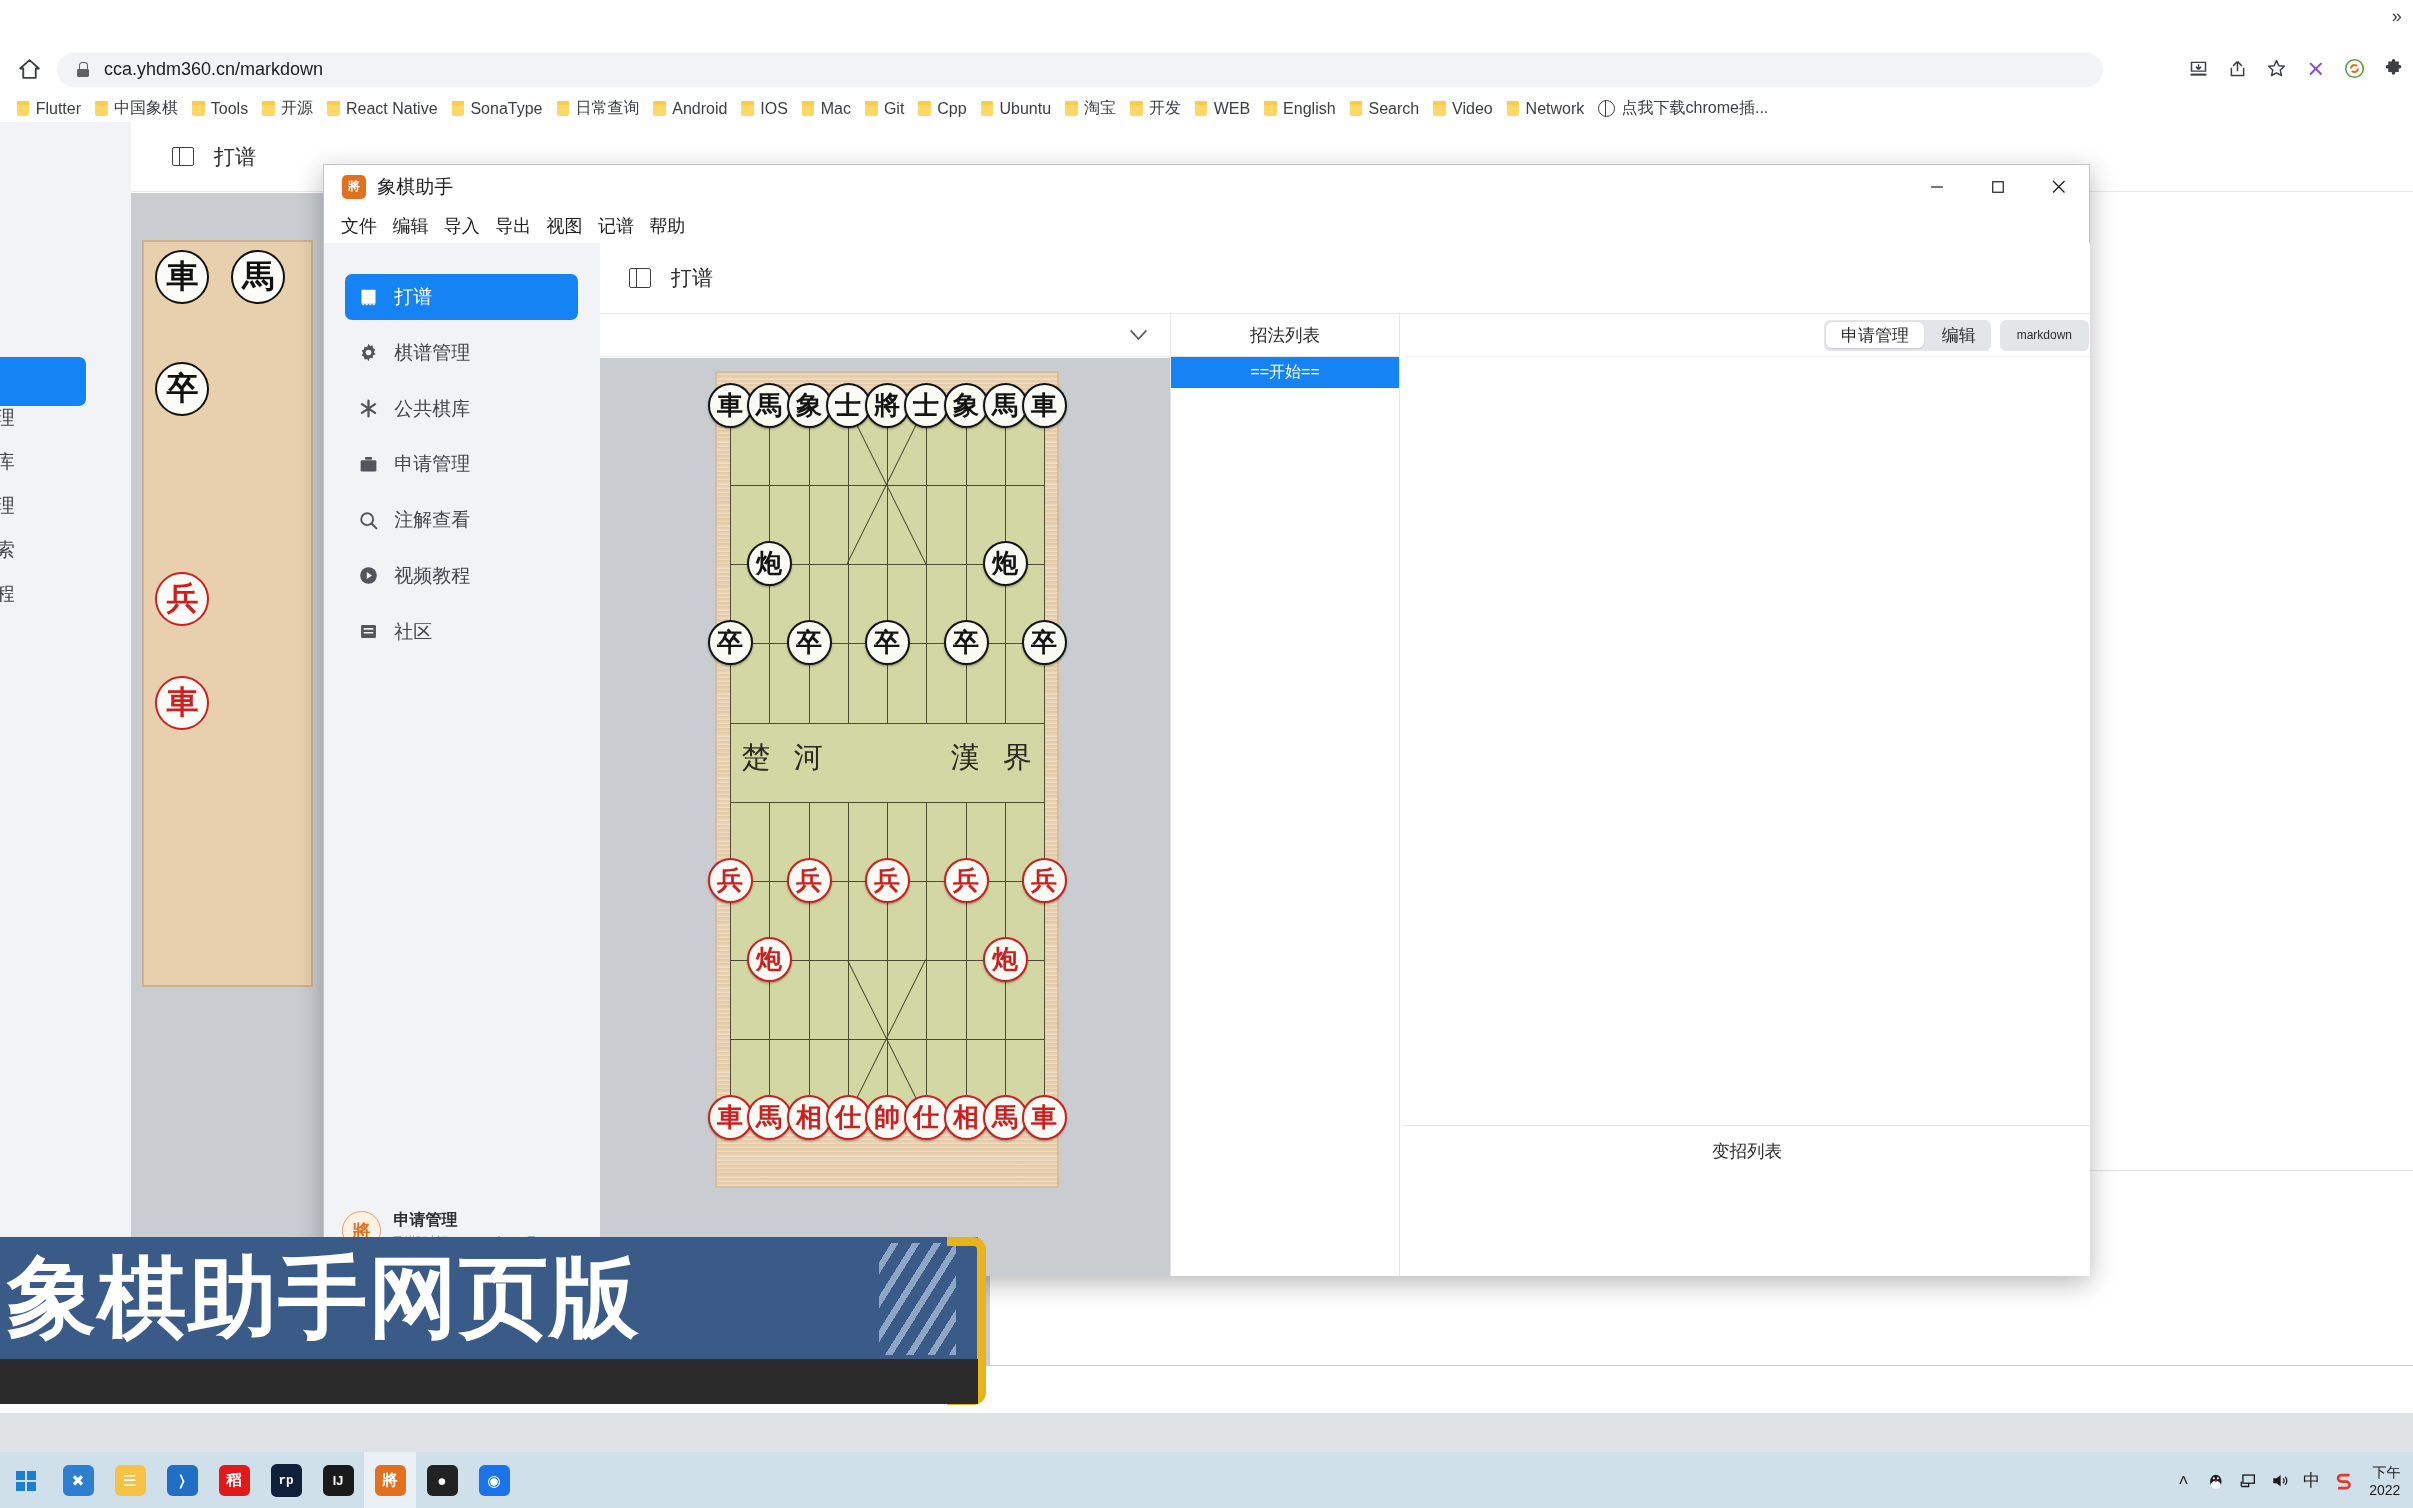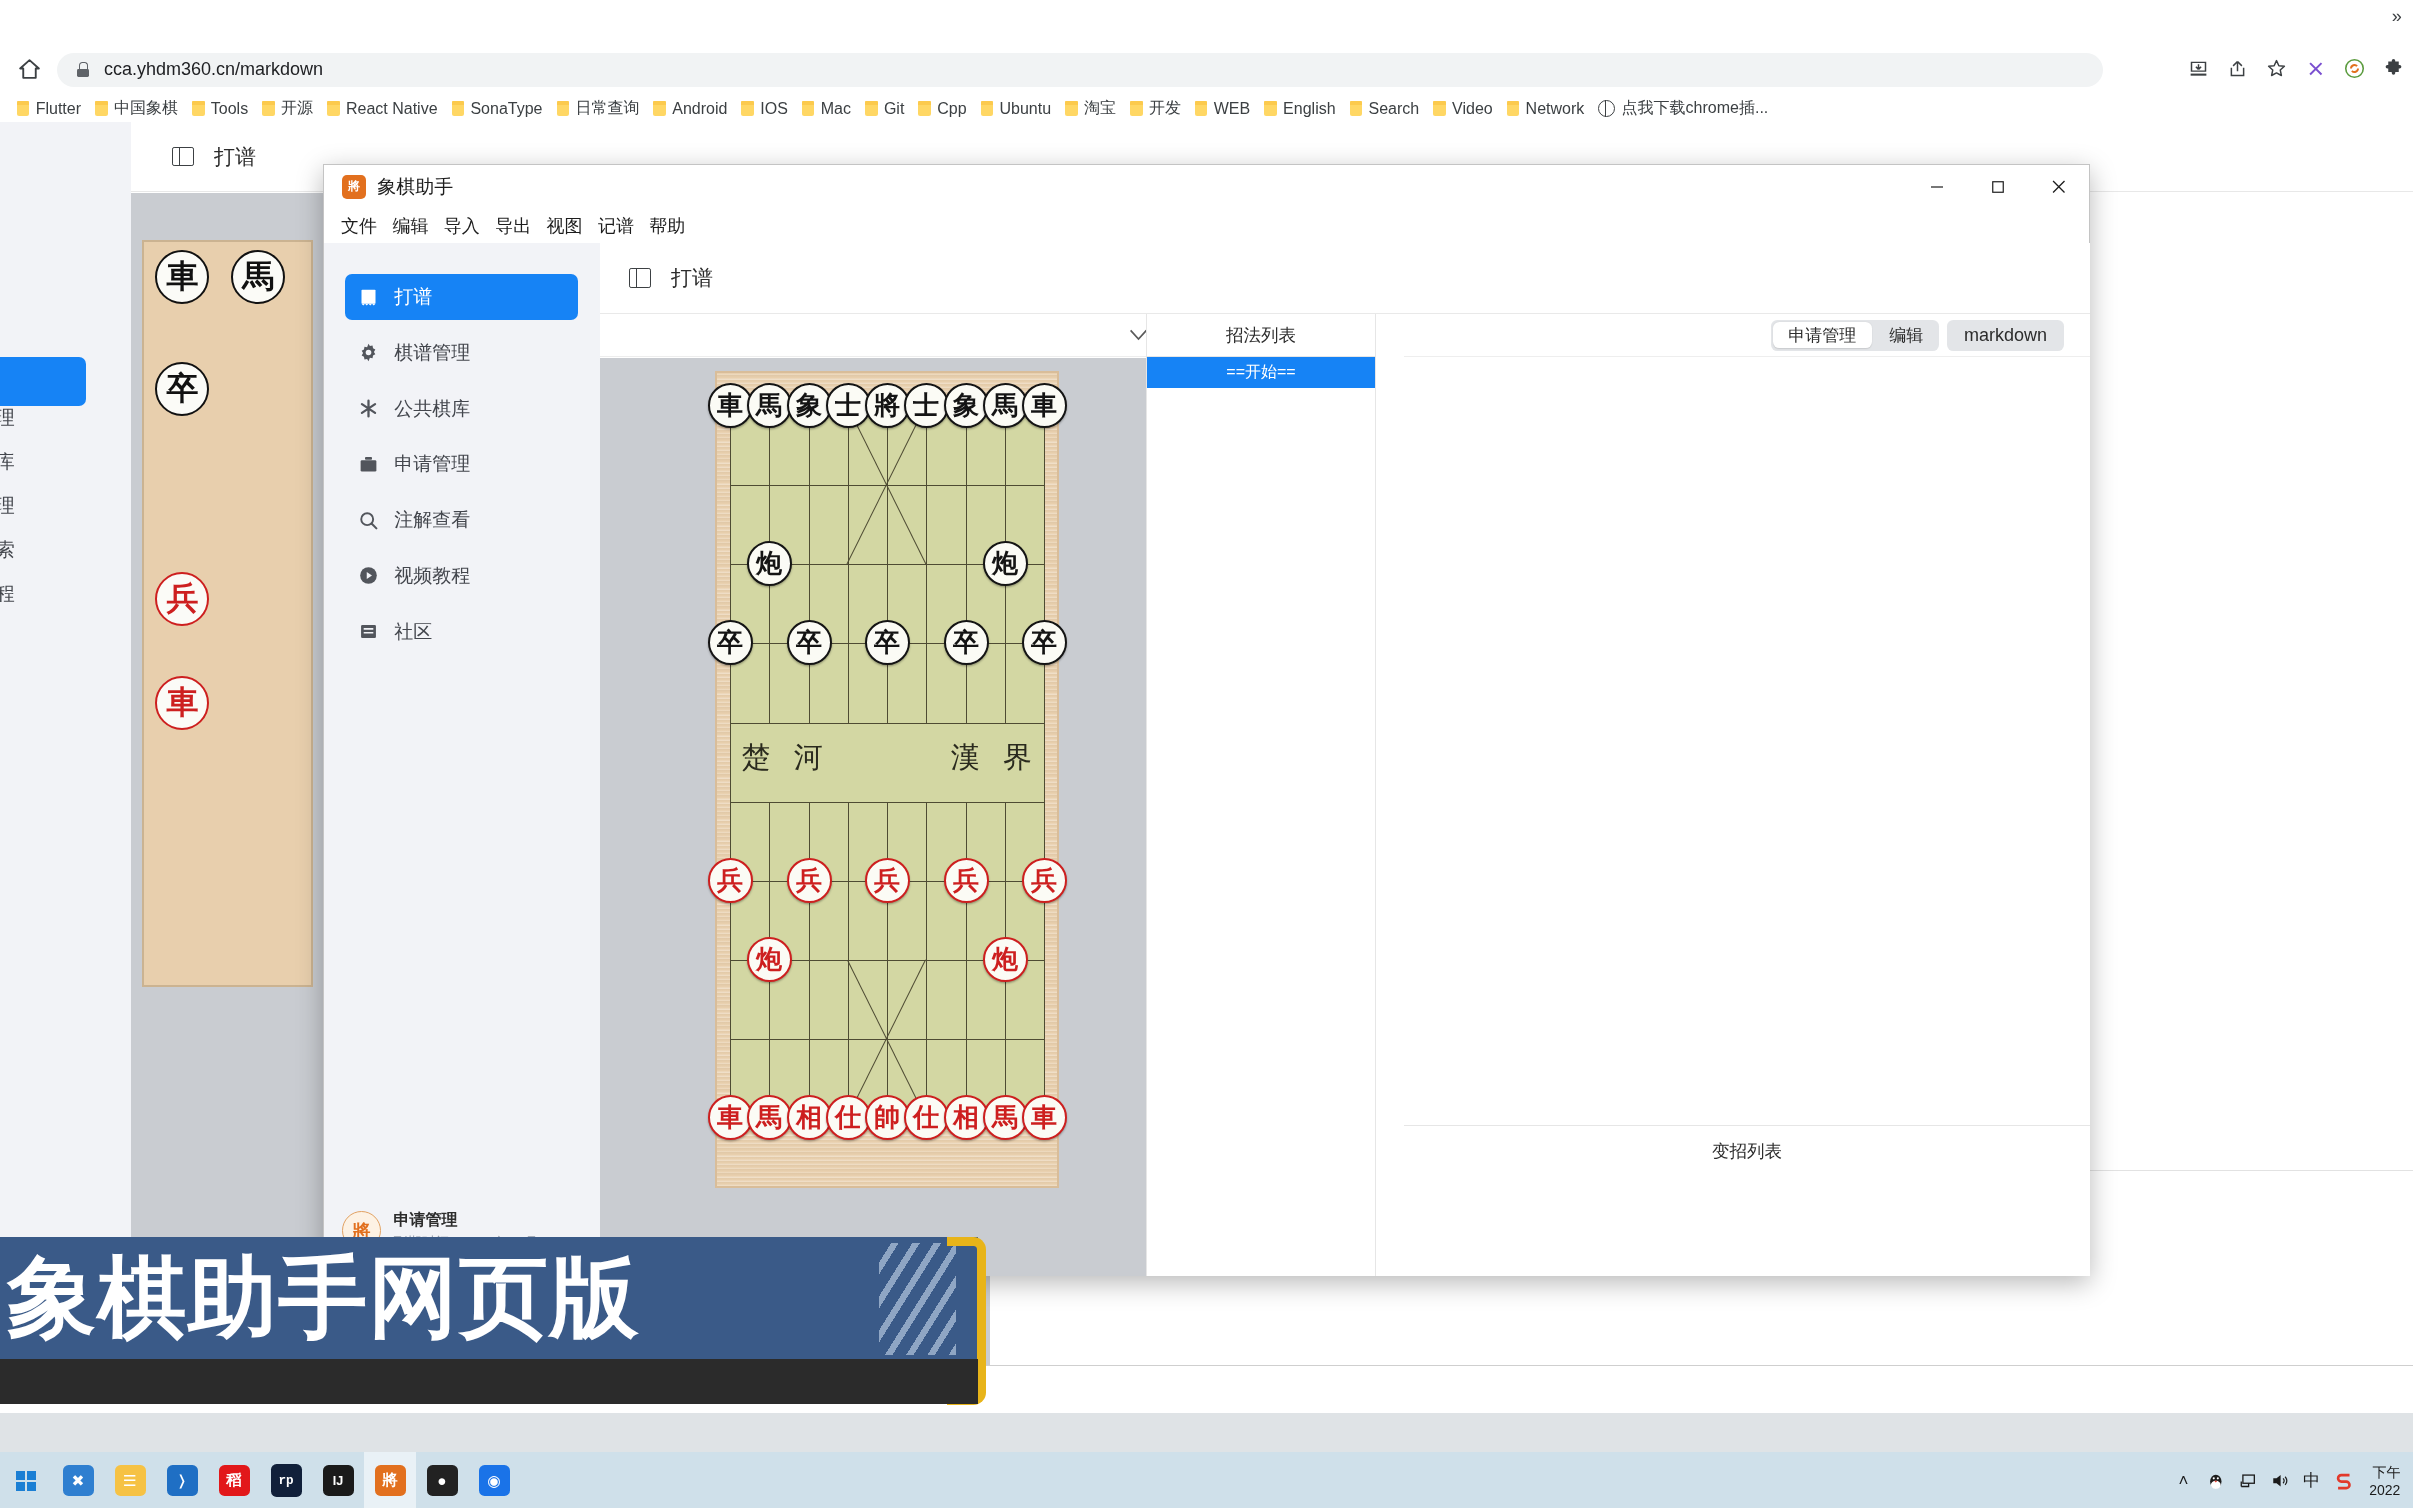--- a/index.html
+++ b/index.html
@@ -129,30 +129,30 @@
     position:absolute; width:45px; height:45px; margin-left:-22.3px; margin-top:-22.3px;
     border-radius:50%; background:#fbfbf5;
     display:flex; align-items:center; justify-content:center;
     font-family:"DejaVu Serif","Liberation Serif",serif; font-weight:bold; font-size:26px;
     box-shadow:0 1.4px 2.1px rgba(0,0,0,.3);
   }
   .p-black { border:2.4px solid #141414; color:#141414; }
   .p-red { border:2.4px solid #cd1f1f; color:#cd1f1f; }
 
   
-  .movelist-col { position:absolute; left:546px; top:0; width:230px; height:962px; background:#fff; border-left:0.7px solid #e6e6e6; border-right:0.7px solid #e6e6e6; }
+  .movelist-col { position:absolute; left:570px; top:0; width:230px; height:962px; background:#fff; border-left:0.7px solid #e6e6e6; border-right:0.7px solid #e6e6e6; }
   .col-head { height:43px; display:flex; align-items:center; justify-content:center; border-bottom:0.7px solid #e6e6e6; font-size:17.5px; color:#2c2c2c; }
   .move-row { height:31px; display:flex; align-items:center; justify-content:center; font-size:16px; color:#fff; background:#1683f5; }
 
   .notes-col { position:absolute; left:804px; top:0; width:686px; height:962px; background:#fff; }
   .notes-head { height:43px; display:flex; align-items:center; justify-content:flex-end; padding-right:0; border-bottom:0.7px solid #eee; }
   .seg { display:flex; background:#e3e5e8; border-radius:6.3px; height:31px; overflow:hidden; margin-right:8.4px; }
   .seg-btn { display:flex; align-items:center; justify-content:center; padding:0 15.4px; font-size:17px; color:#2c2c2c; }
   .seg-btn.sel { background:#fff; border-radius:6.3px; margin:2.1px; box-shadow:0 0.7px 1.4px rgba(0,0,0,.12); }
-  .md-chip { display:flex; align-items:center; justify-content:center; height:31px; padding:0 17px; background:#e3e5e8; border-radius:6.3px; font-size:18px; color:#2c2c2c; margin-right:26px; }
+  .md-chip { display:flex; align-items:center; justify-content:center; height:31px; padding:0 17px; background:#e3e5e8; border-radius:6.3px; font-size:12px; color:#2c2c2c; margin-right:1px; }
   .notes-body { height:768px; }
   .var-head { height:50px; border-top:0.7px solid #e6e6e6; display:flex; align-items:center; justify-content:center; font-size:17.5px; color:#2c2c2c; }
 
   
   #watermark { position:absolute; left:0; top:1237px; width:1006px; height:168px; }
   .wm-bar { position:absolute; left:0; top:0; width:978px; height:122px; background:#3a5a88; }
   .wm-dark { position:absolute; left:0; top:122px; width:978px; height:45px; background:#2b2b2b; }
   .wm-text { position:absolute; left:7px; top:8.4px; font-size:89px; line-height:105px; color:#fff; font-weight:bold; letter-spacing:1.4px; font-family:"DejaVu Sans", sans-serif; }
   .wm-stripes { position:absolute; left:879px; top:5.6px; width:77px; height:112px; overflow:hidden;
     background:repeating-linear-gradient(-58deg, #8fa6c4 0px, #8fa6c4 6.3px, transparent 6.3px, transparent 18px); }

